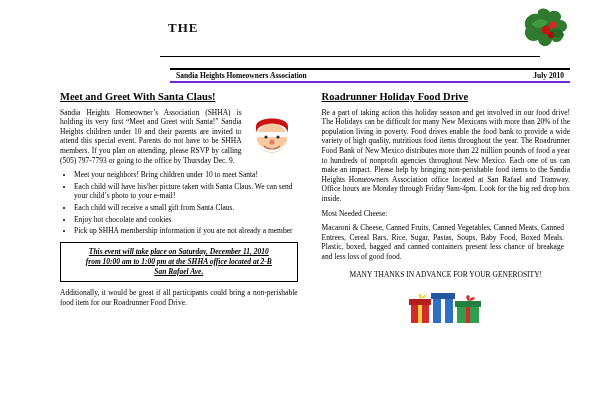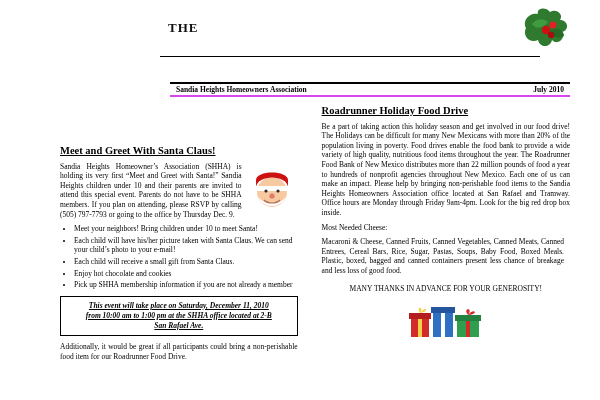--- a/index.html
+++ b/index.html
@@ -60,23 +60,23 @@
   .holly {
     position: absolute;
     right: -36px;
     top: 2px;
     width: 56px;
     height: 48px;
   }
 
   
   .banner {
-    margin: 16px 30px 0 170px;
+    margin: 2px 30px 0 170px;
     border-top: 2px solid #000;
-    border-bottom: 2px solid #d946ef;
+    border-bottom: 2px solid #6d28d9;
     display: flex;
     justify-content: space-between;
     align-items: center;
     padding: 1px 6px;
     font-size: 7.5px;
     font-weight: bold;
     font-family: "Liberation Serif", serif;
   }
 
   
@@ -84,21 +84,21 @@
     display: flex;
     margin: 8px 30px 0 30px;
     gap: 24px;
   }
   .col {
     width: 50%;
     font-size: 7.5px;
     line-height: 1.28;
     text-align: justify;
   }
-  .col-left { padding-left: 30px; width: 44%; margin-top: 40px; }
+  .col-left { padding-left: 30px; width: 44%; }
   .col-right { width: 46%; }
 
   h2.head {
     font-size: 10.5px;
     font-weight: bold;
     text-decoration: underline;
     margin: 0 0 4px 0;
     line-height: 1.2;
     text-align: left;
   }

